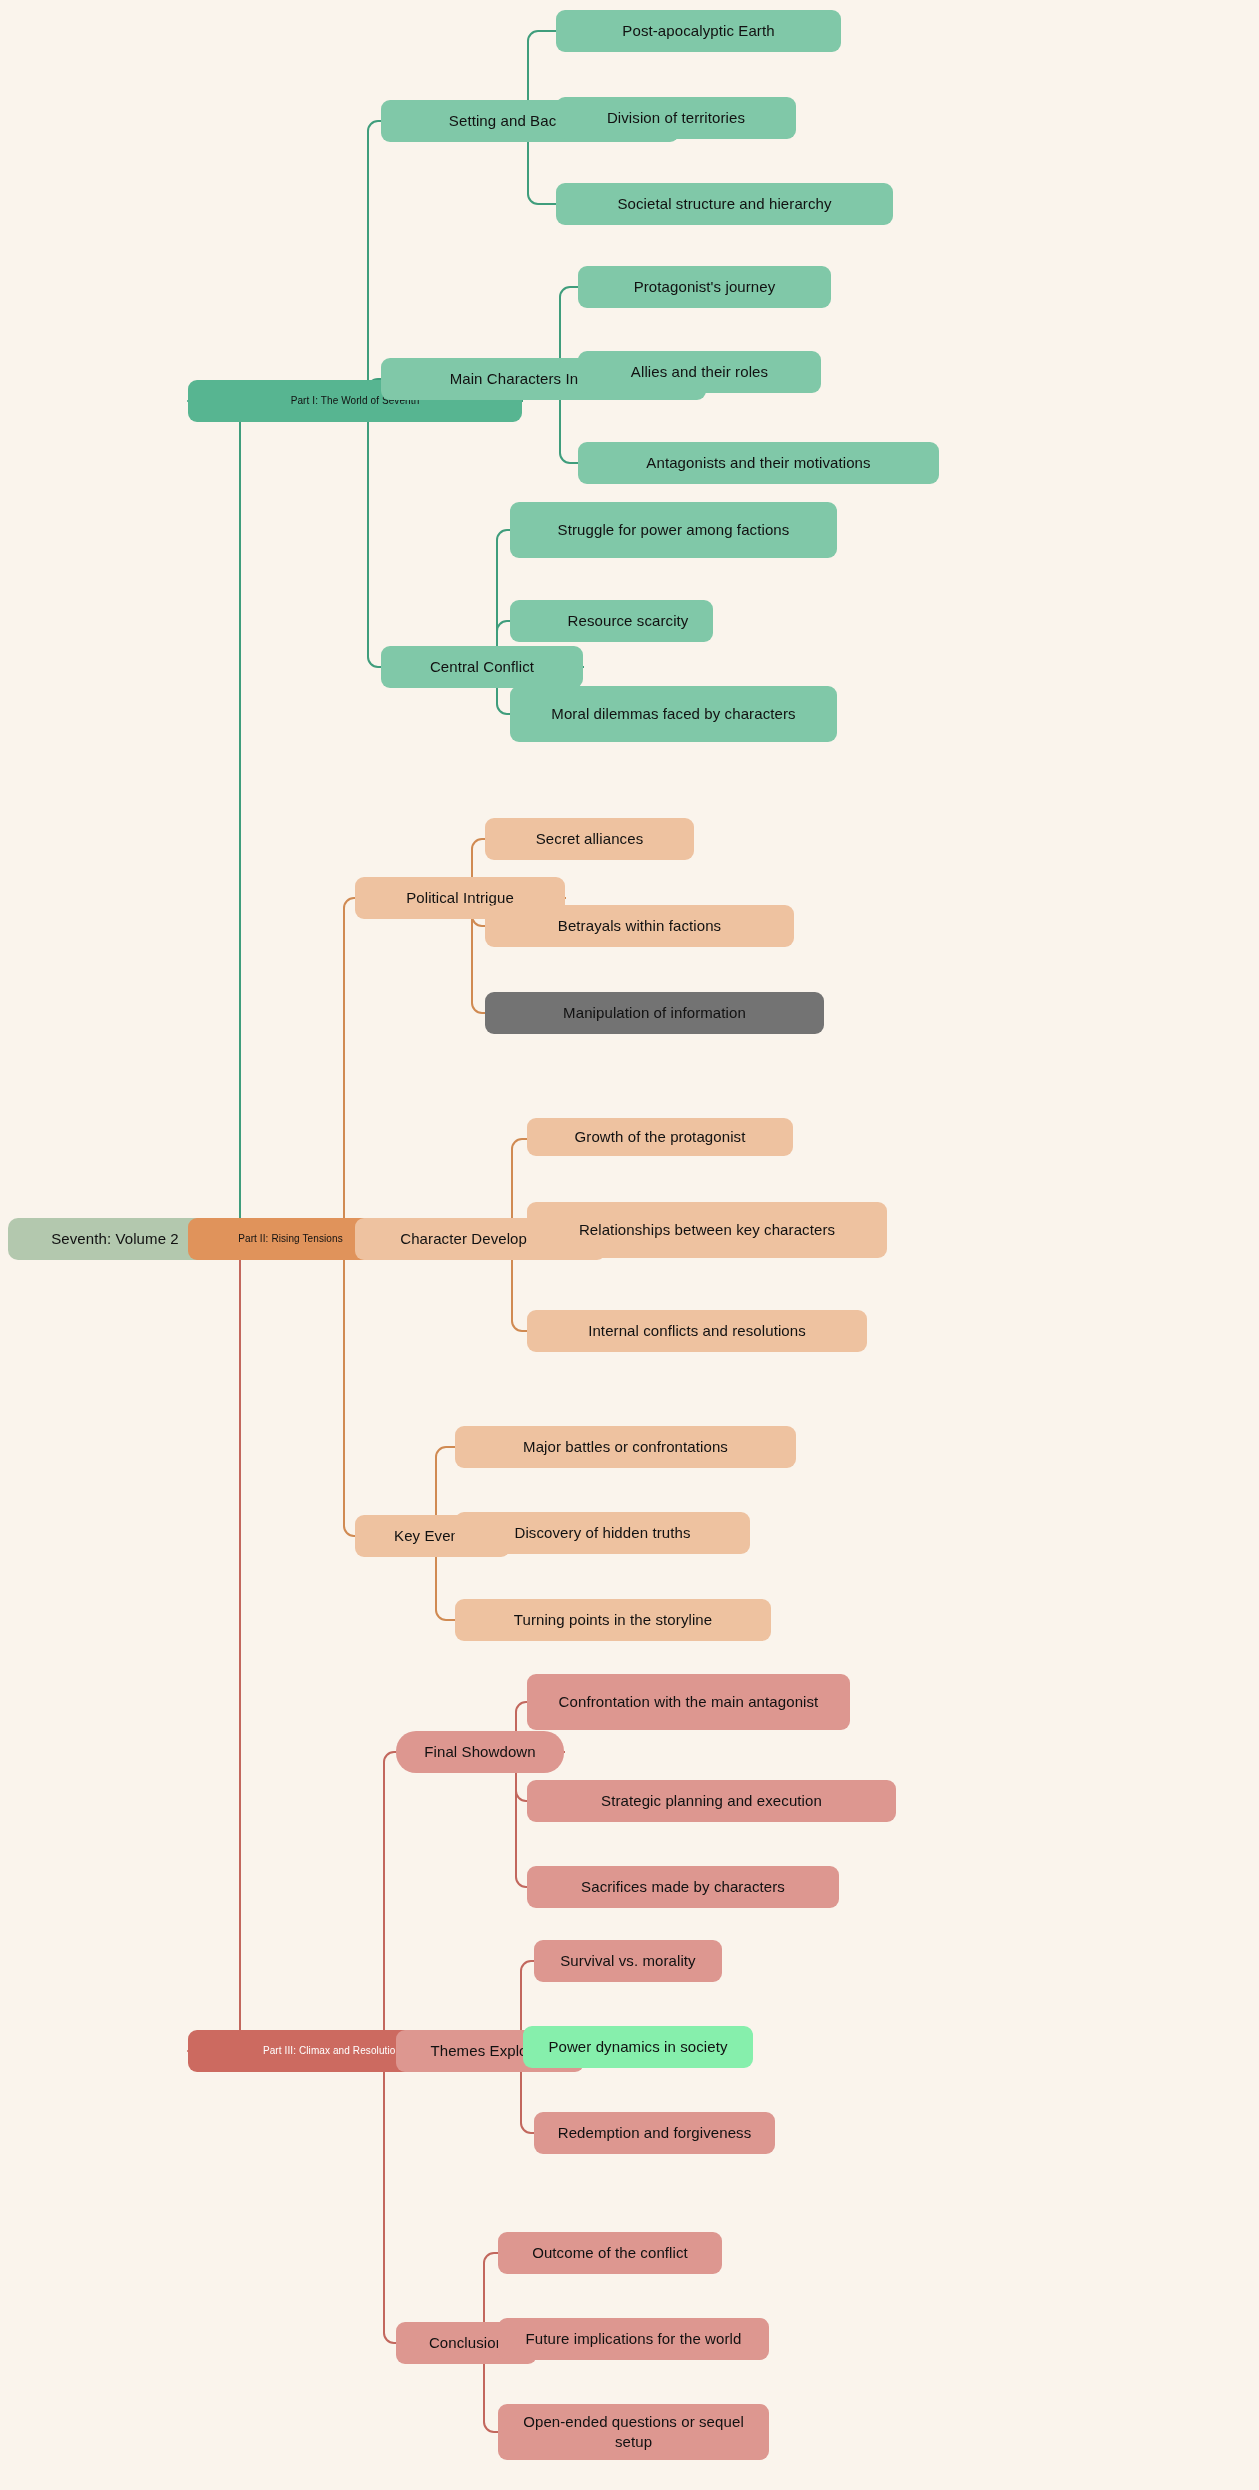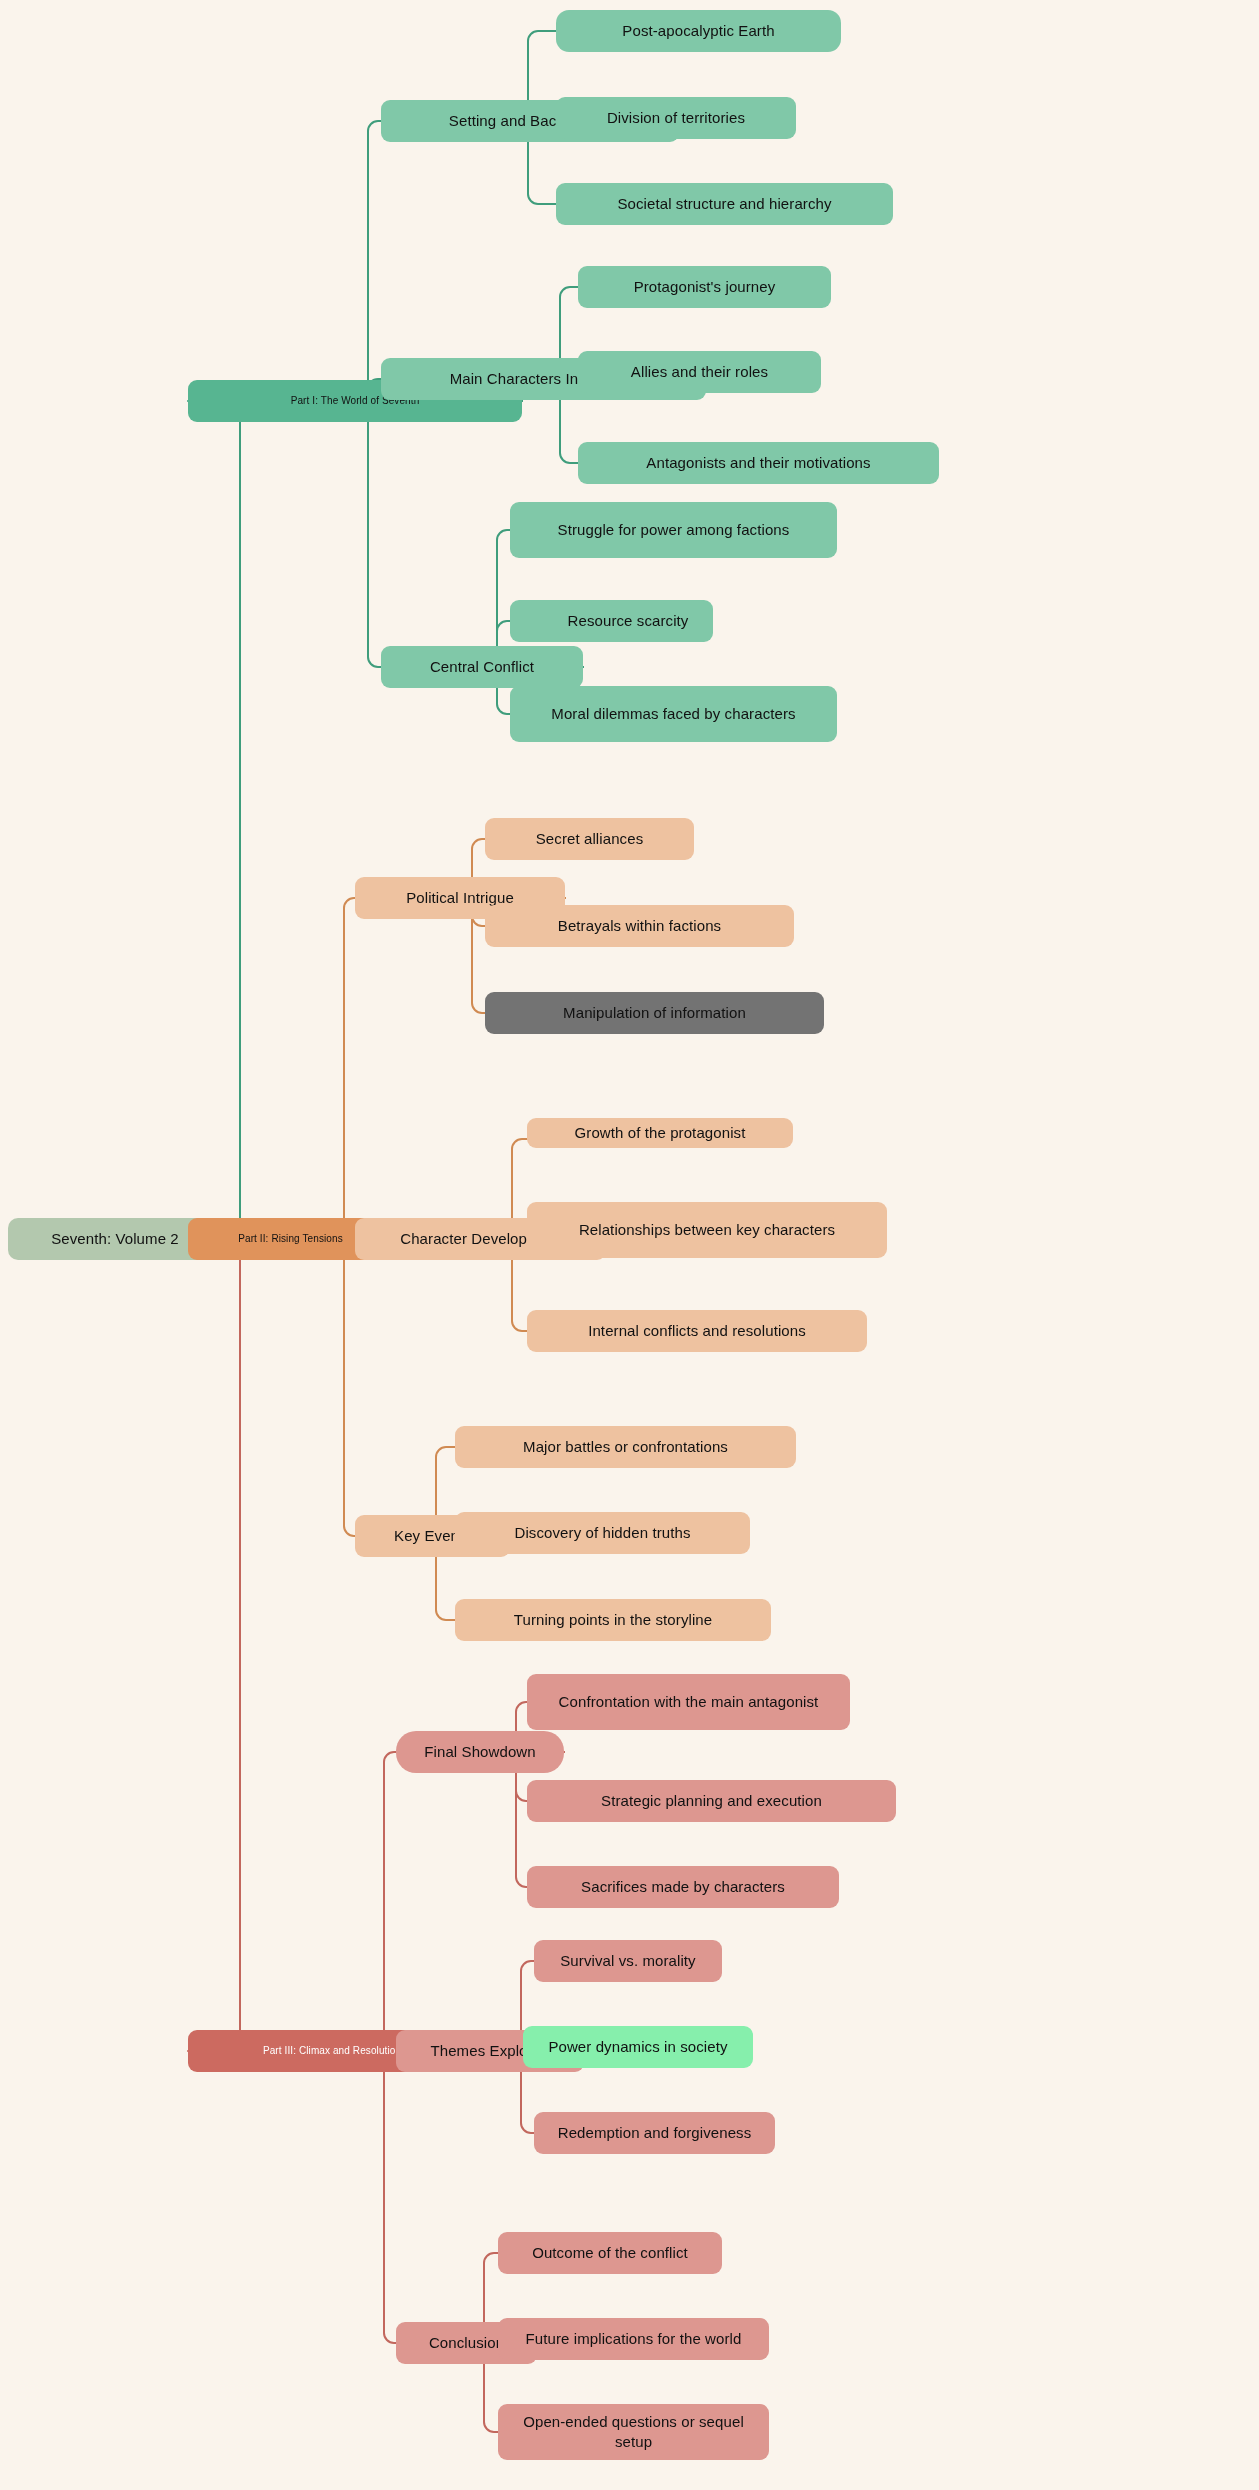--- a/index.html
+++ b/index.html
@@ -90,38 +90,38 @@
       <path d="M 584 2051 L 511 2051 A 10 10 0 0 1 521 2061 L 521 2123 A 10 10 0 0 0 531 2133 L 534 2133" fill="none" stroke="#c2675d" stroke-width="2" stroke-linecap="round"></path>
       <path d="M 476 2051 L 374 2051 A 10 10 0 0 1 384 2061 L 384 2333 A 10 10 0 0 0 394 2343 L 396 2343" fill="none" stroke="#c2675d" stroke-width="2" stroke-linecap="round"></path>
       <path d="M 537 2343 L 474 2343 A 10 10 0 0 0 484 2333 L 484 2263 A 10 10 0 0 1 494 2253 L 498 2253" fill="none" stroke="#c2675d" stroke-width="2" stroke-linecap="round"></path>
       <path d="M 537 2343 L 474 2343 A 10 10 0 0 0 484 2333 L 484 2349 A 10 10 0 0 1 494 2339 L 498 2339" fill="none" stroke="#c2675d" stroke-width="2" stroke-linecap="round"></path>
       <path d="M 537 2343 L 474 2343 A 10 10 0 0 1 484 2353 L 484 2422 A 10 10 0 0 0 494 2432 L 498 2432" fill="none" stroke="#c2675d" stroke-width="2" stroke-linecap="round"></path>
     </svg>
   <div id="nodes">
       <div class="node root" style="left: 8px; top: 1218px; width: 214px; height: 42px; background: rgb(179, 200, 174);">Seventh: Volume 2</div>
       <div class="node lvl1" style="left: 188px; top: 380px; width: 334px; height: 42px; background: rgb(87, 181, 145);">Part I: The World of Seventh</div>
       <div class="node lvl2" style="left: 381px; top: 100px; width: 298px; height: 42px; background: rgb(128, 200, 168);">Setting and Background</div>
-      <div class="node lvl3" style="left: 556px; top: 10px; width: 285px; height: 42px; background: rgb(128, 200, 168); border-radius: 13px;">Post-apocalyptic Earth</div>
+      <div class="node lvl3" style="left: 556px; top: 10px; width: 285px; height: 42px; background: rgb(128, 200, 168);">Post-apocalyptic Earth</div>
       <div class="node lvl3" style="left: 556px; top: 97px; width: 240px; height: 42px; background: rgb(128, 200, 168);">Division of territories</div>
       <div class="node lvl3" style="left: 556px; top: 183px; width: 337px; height: 42px; background: rgb(128, 200, 168);">Societal structure and hierarchy</div>
       <div class="node lvl2" style="left: 381px; top: 358px; width: 325px; height: 42px; background: rgb(128, 200, 168);">Main Characters Introduced</div>
       <div class="node lvl3" style="left: 578px; top: 266px; width: 253px; height: 42px; background: rgb(128, 200, 168);">Protagonist's journey</div>
       <div class="node lvl3" style="left: 578px; top: 351px; width: 243px; height: 42px; background: rgb(128, 200, 168);">Allies and their roles</div>
       <div class="node lvl3" style="left: 578px; top: 442px; width: 361px; height: 42px; background: rgb(128, 200, 168);">Antagonists and their motivations</div>
       <div class="node lvl2" style="left: 381px; top: 646px; width: 202px; height: 42px; background: rgb(128, 200, 168);">Central Conflict</div>
       <div class="node lvl3" style="left: 510px; top: 502px; width: 327px; height: 56px; background: rgb(128, 200, 168);">Struggle for power among factions</div>
       <div class="node lvl3" style="left: 510px; top: 600px; width: 203px; height: 42px; background: rgb(128, 200, 168); padding-left: 45px;">Resource scarcity</div>
       <div class="node lvl3" style="left: 510px; top: 686px; width: 327px; height: 56px; background: rgb(128, 200, 168);">Moral dilemmas faced by characters</div>
       <div class="node lvl1" style="left: 188px; top: 1218px; width: 205px; height: 42px; background: rgb(224, 147, 91);">Part II: Rising Tensions</div>
       <div class="node lvl2" style="left: 355px; top: 877px; width: 210px; height: 42px; background: rgb(238, 194, 160);">Political Intrigue</div>
       <div class="node lvl3" style="left: 485px; top: 818px; width: 209px; height: 42px; background: rgb(238, 194, 160);">Secret alliances</div>
       <div class="node lvl3" style="left: 485px; top: 905px; width: 309px; height: 42px; background: rgb(238, 194, 160);">Betrayals within factions</div>
       <div class="node lvl3" style="left: 485px; top: 992px; width: 339px; height: 42px; background: #737373;">Manipulation of information</div>
       <div class="node lvl2" style="left: 355px; top: 1218px; width: 251px; height: 42px; background: rgb(238, 194, 160);">Character Development</div>
-      <div class="node lvl3" style="left: 527px; top: 1118px; width: 266px; height: 30px; background: rgb(238, 194, 160);">Growth of the protagonist</div>
+      <div class="node lvl3" style="left: 527px; top: 1118px; width: 266px; height: 38px; background: rgb(238, 194, 160);">Growth of the protagonist</div>
       <div class="node lvl3" style="left: 527px; top: 1202px; width: 360px; height: 56px; background: rgb(238, 194, 160);">Relationships between key characters</div>
       <div class="node lvl3" style="left: 527px; top: 1310px; width: 340px; height: 42px; background: rgb(238, 194, 160);">Internal conflicts and resolutions</div>
       <div class="node lvl2" style="left: 355px; top: 1515px; width: 155px; height: 42px; background: rgb(238, 194, 160);">Key Events</div>
       <div class="node lvl3" style="left: 455px; top: 1426px; width: 341px; height: 42px; background: rgb(238, 194, 160);">Major battles or confrontations</div>
       <div class="node lvl3" style="left: 455px; top: 1512px; width: 295px; height: 42px; background: rgb(238, 194, 160);">Discovery of hidden truths</div>
       <div class="node lvl3" style="left: 455px; top: 1599px; width: 316px; height: 42px; background: rgb(238, 194, 160);">Turning points in the storyline</div>
       <div class="node lvl1 white-text" style="left: 188px; top: 2030px; width: 288px; height: 42px; background: rgb(204, 106, 96);">Part III: Climax and Resolution</div>
       <div class="node lvl2" style="left: 396px; top: 1731px; width: 168px; height: 42px; background: rgb(221, 151, 144); border-radius: 20px;">Final Showdown</div>
       <div class="node lvl3" style="left: 527px; top: 1674px; width: 323px; height: 56px; background: rgb(221, 151, 144);">Confrontation with the main antagonist</div>
       <div class="node lvl3" style="left: 527px; top: 1780px; width: 369px; height: 42px; background: rgb(221, 151, 144);">Strategic planning and execution</div>

